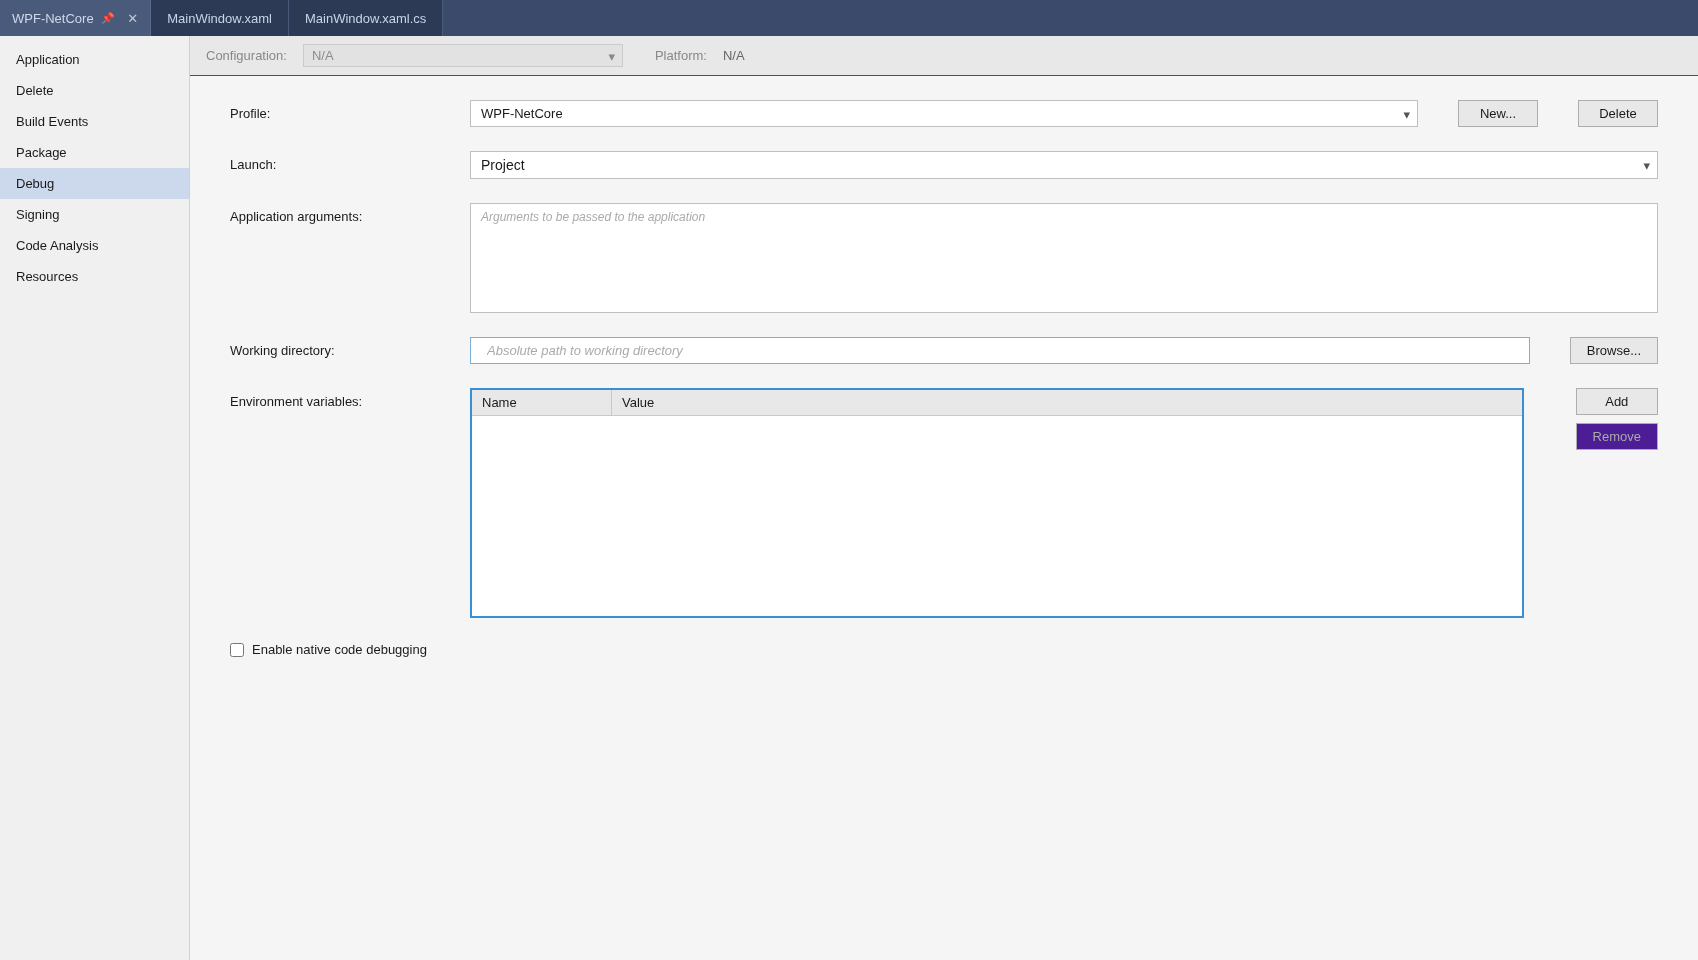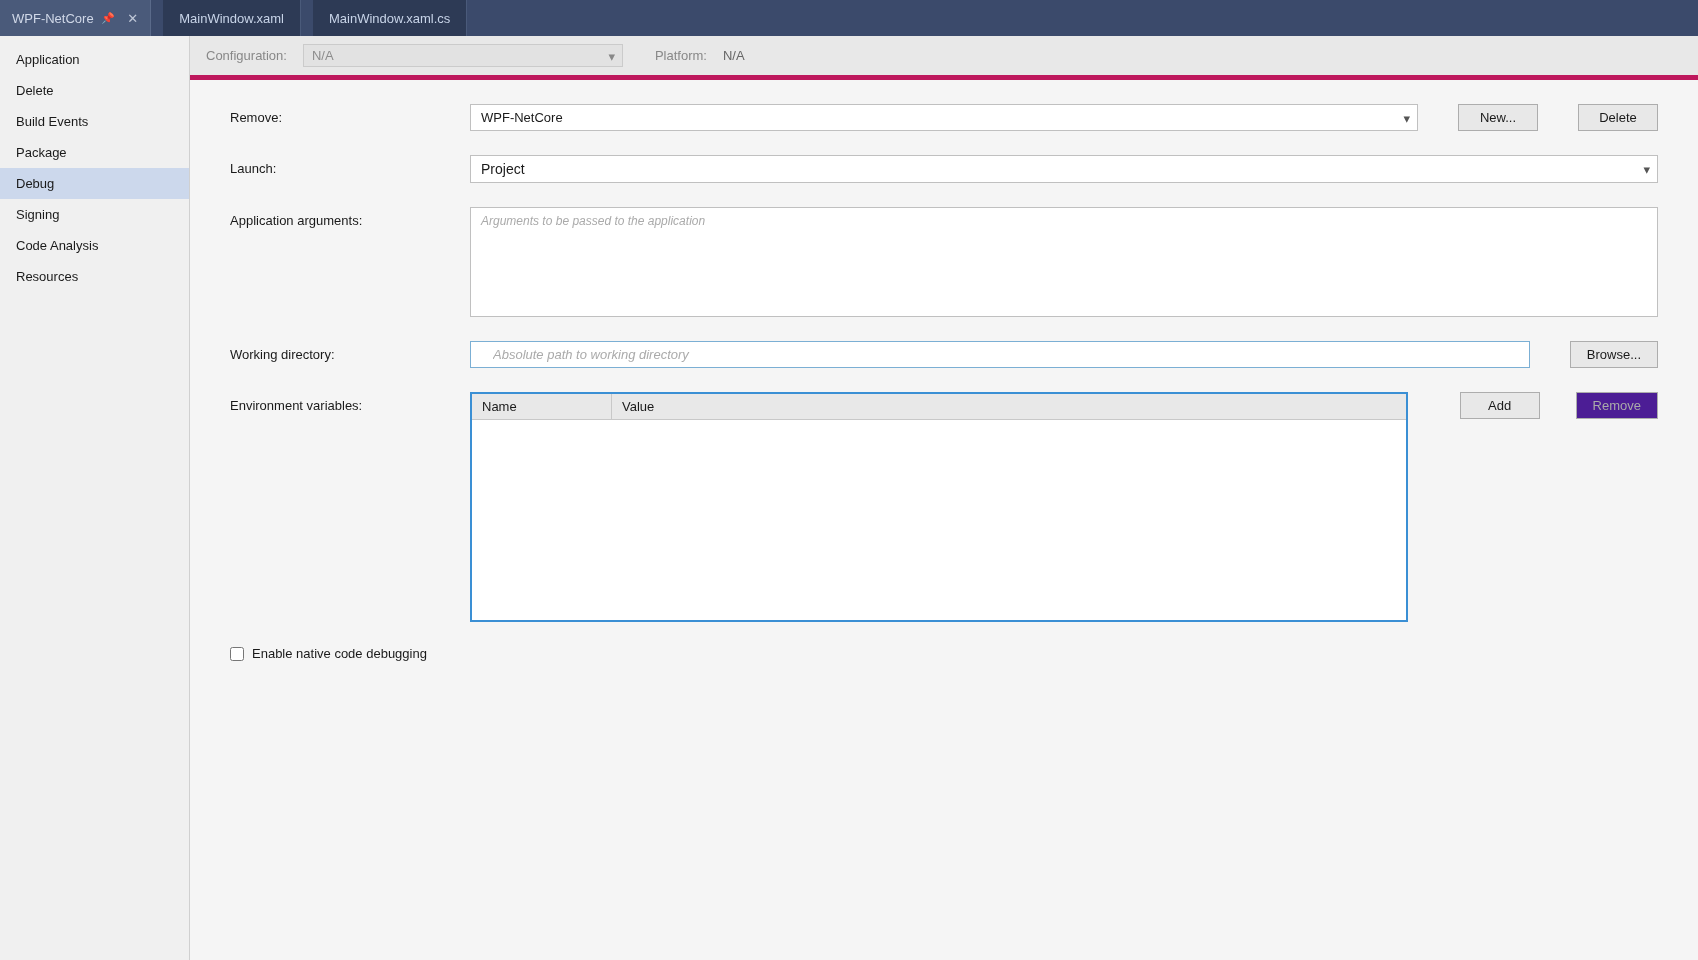--- a/index.html
+++ b/index.html
@@ -45,21 +45,20 @@
     }
     .file-tab {
       background: #2d3a55;
       color: #c8d4e8;
       padding: 4px 16px;
       display: flex;
       align-items: center;
       font-size: 13px;
       border-right: 1px solid #4a5a7a;
       cursor: pointer;
-      margin-left: 12px;
     }
 
     
     .main-layout {
       display: flex;
       flex: 1;
       overflow: hidden;
     }
 
     
@@ -86,21 +85,21 @@
       flex: 1;
       background: #f5f5f5;
       display: flex;
       flex-direction: column;
       overflow: hidden;
     }
 
     
     .config-bar {
       background: #e8e8e8;
-      border-bottom: 5px solid #be185d;
+      border-bottom: 1px solid #be185d;
       padding: 8px 16px;
       display: flex;
       align-items: center;
       gap: 16px;
       flex-shrink: 0;
     }
     .config-label {
       color: #888;
       font-size: 13px;
     }
@@ -245,21 +244,21 @@
       color: #999;
     }
     .args-textarea::placeholder {
       color: #aaa;
       font-style: italic;
     }
 
     
     .workdir-input {
       flex: 1;
-      padding: 5px 22px;
+      padding: 5px 16px;
       border: 1px solid #7bafd4;
       background: white;
       font-size: 13px;
       color: #aaa;
       font-style: italic;
     }
     .workdir-input::placeholder {
       color: #aaa;
       font-style: italic;
     }
@@ -287,21 +286,21 @@
       padding: 5px 10px;
       font-size: 13px;
       color: #1a1a1a;
     }
     .env-table-body {
       height: 200px;
       background: white;
     }
     .env-buttons {
       display: flex;
-      flex-direction: row;
+      flex-direction: column;
       gap: 8px;
       margin-left: 12px;
     }
 
     
     .checkbox-row {
       display: flex;
       align-items: center;
       gap: 8px;
       margin-top: 8px;
@@ -371,21 +370,21 @@
           <option>N/A</option>
         </select>
       </div>
       <span class="platform-label">Platform:</span>
       <span class="platform-value">N/A</span>
     </div>
 
     <div class="form-content">
 
       <div class="form-row">
-        <div class="form-label">Remove:</div>
+        <div class="form-label">Profile:</div>
         <div class="form-control-area">
           <div class="profile-select-wrapper">
             <select class="profile-select">
               <option>WPF-NetCore</option>
             </select>
           </div>
           <button class="btn">New...</button>
           <button class="btn">Delete</button>
         </div>
       </div>

